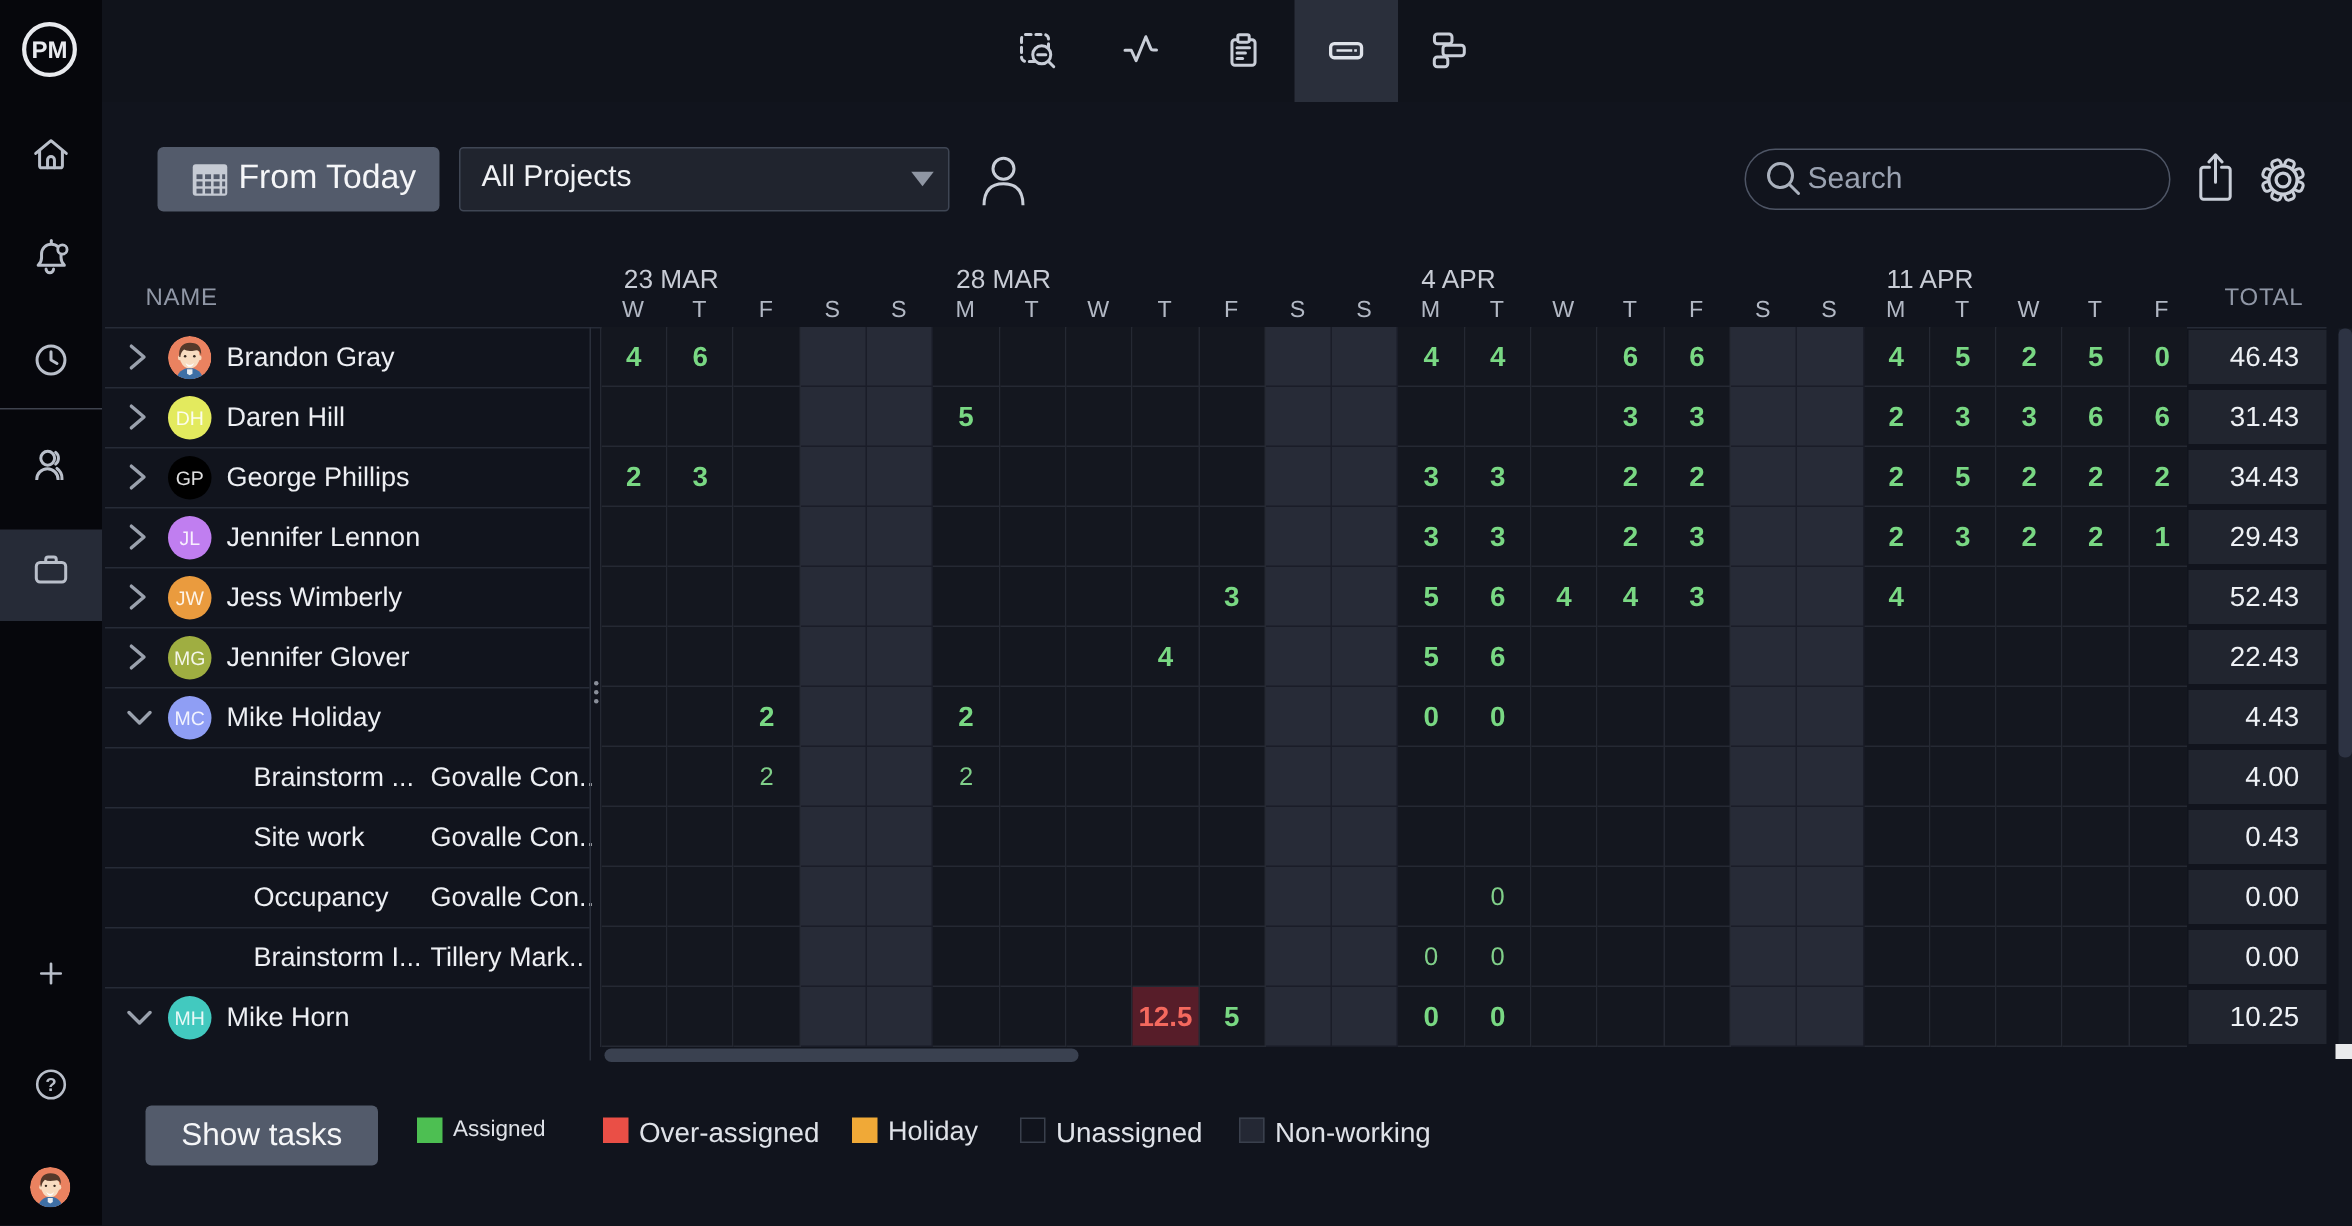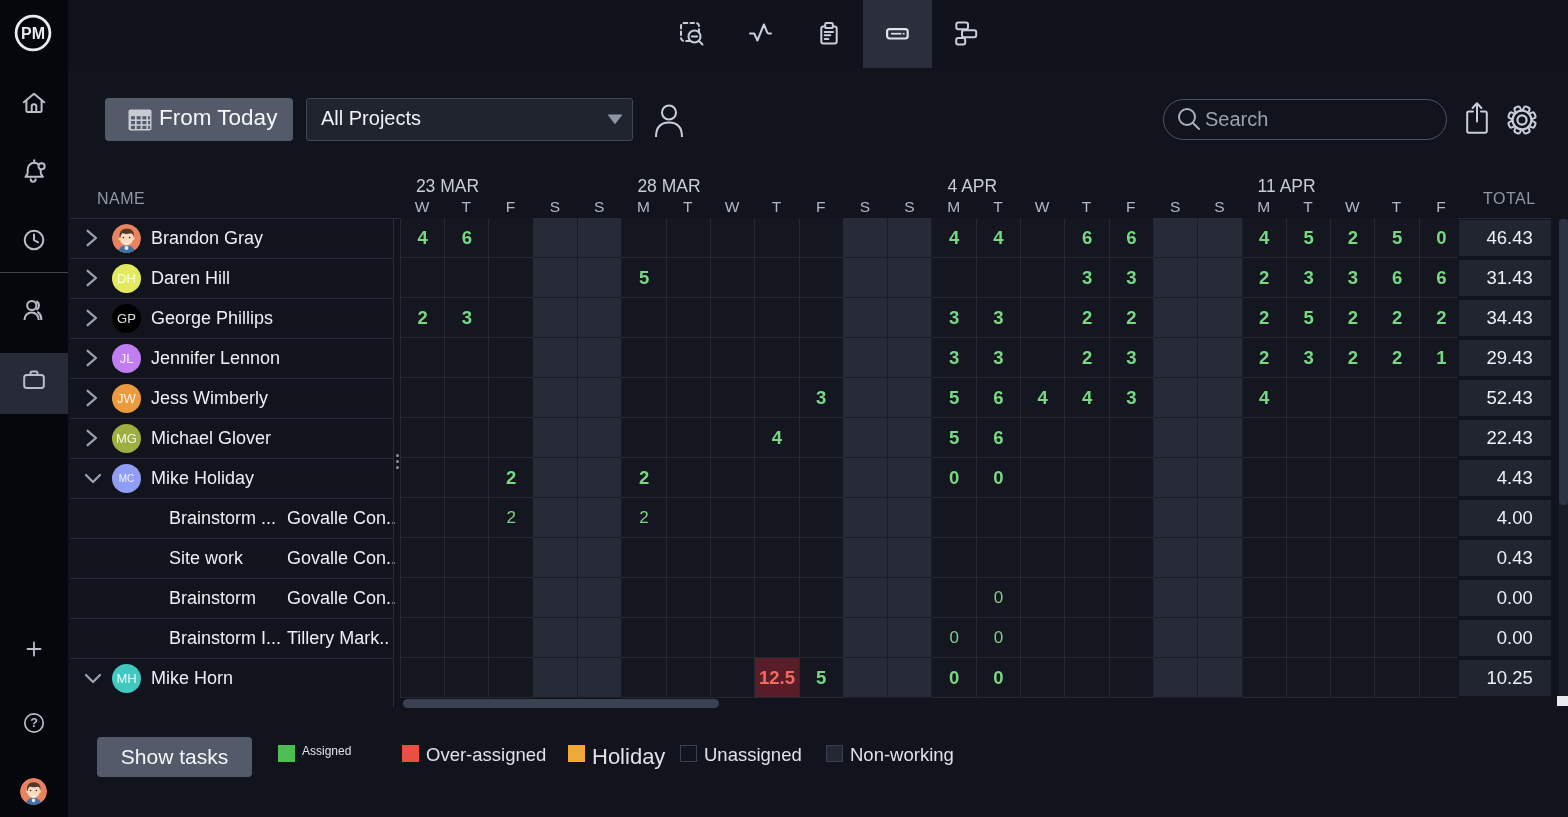--- a/index.html
+++ b/index.html
@@ -526,55 +526,55 @@
 <svg class="a" style="left:85px;top:389px" width="14" height="18" viewBox="0 0 14 18">
     <path d="M2.6 1.8 L11 9 L2.6 16.2" stroke="#9aa1ad" stroke-width="2.3" fill="none" stroke-linecap="round" stroke-linejoin="round"></path>
   </svg>
 <div class="a" style="left:112px;top:384px;width:29px;height:29px;border-radius:50%;background:#ea9b3e;color:rgba(255,255,255,.88);font-size:13px;display:flex;align-items:center;justify-content:center">JW</div>
 <div class="a nm" style="left:151px;top:388px">Jess Wimberly</div>
 <div class="sep" style="top:418px"></div>
 <svg class="a" style="left:85px;top:429px" width="14" height="18" viewBox="0 0 14 18">
     <path d="M2.6 1.8 L11 9 L2.6 16.2" stroke="#9aa1ad" stroke-width="2.3" fill="none" stroke-linecap="round" stroke-linejoin="round"></path>
   </svg>
 <div class="a" style="left:112px;top:424px;width:29px;height:29px;border-radius:50%;background:#9fae41;color:rgba(255,255,255,.88);font-size:13px;display:flex;align-items:center;justify-content:center">MG</div>
-<div class="a nm" style="left:151px;top:428px">Michael Glover</div>
+<div class="a nm" style="left:151px;top:428px">Jennifer Glover</div>
 <div class="sep" style="top:458px"></div>
 <svg class="a" style="left:84px;top:473px" width="18" height="11" viewBox="0 0 18 11">
     <path d="M2 2 L9 9 L16 2" stroke="#9aa1ad" stroke-width="2.3" fill="none" stroke-linecap="round" stroke-linejoin="round"></path>
   </svg>
-<div class="a" style="left:112px;top:464px;width:29px;height:29px;border-radius:50%;background:#8f9ef4;color:rgba(255,255,255,.88);font-size:10px;display:flex;align-items:center;justify-content:center">MC</div>
+<div class="a" style="left:112px;top:464px;width:29px;height:29px;border-radius:50%;background:#8f9ef4;color:rgba(255,255,255,.88);font-size:13px;display:flex;align-items:center;justify-content:center">MC</div>
 <div class="a nm" style="left:151px;top:468px">Mike Holiday</div>
 <div class="sep" style="top:498px"></div>
 <div class="a nm" style="left:169px;top:508px">Brainstorm ...</div>
 <div class="a nm" style="left:287px;top:508px">Govalle Con..</div>
 <div class="sep" style="top:538px"></div>
 <div class="a nm" style="left:169px;top:548px">Site work</div>
 <div class="a nm" style="left:287px;top:548px">Govalle Con..</div>
 <div class="sep" style="top:578px"></div>
-<div class="a nm" style="left:169px;top:588px">Brainstorm</div>
+<div class="a nm" style="left:169px;top:588px">Occupancy</div>
 <div class="a nm" style="left:287px;top:588px">Govalle Con..</div>
 <div class="sep" style="top:618px"></div>
 <div class="a nm" style="left:169px;top:628px">Brainstorm I...</div>
 <div class="a nm" style="left:287px;top:628px">Tillery Mark..</div>
 <div class="sep" style="top:658px"></div>
 <svg class="a" style="left:84px;top:673px" width="18" height="11" viewBox="0 0 18 11">
     <path d="M2 2 L9 9 L16 2" stroke="#9aa1ad" stroke-width="2.3" fill="none" stroke-linecap="round" stroke-linejoin="round"></path>
   </svg>
 <div class="a" style="left:112px;top:664px;width:29px;height:29px;border-radius:50%;background:#42c9bf;color:rgba(255,255,255,.88);font-size:13px;display:flex;align-items:center;justify-content:center">MH</div>
 <div class="a nm" style="left:151px;top:668px">Mike Horn</div>
 <div class="a" style="left:392.5px;top:218px;width:1px;height:489px;background:#2a2f3b"></div>
 <div class="a" style="left:396px;top:454px;width:3px;height:3px;border-radius:50%;background:#8a8f9a"></div>
 <div class="a" style="left:396px;top:460px;width:3px;height:3px;border-radius:50%;background:#8a8f9a"></div>
 <div class="a" style="left:396px;top:466px;width:3px;height:3px;border-radius:50%;background:#8a8f9a"></div>
 <div class="a" style="left:403px;top:698.5px;width:316px;height:9px;background:#3a4150;border-radius:4.5px"></div>
 <div class="a" style="left:1559px;top:219px;width:9px;height:478px;background:#191d27"></div>
 <div class="a" style="left:1559px;top:219px;width:9px;height:286px;background:#2d3343;border-radius:4px"></div>
 <div class="a" style="left:1557px;top:696px;width:11px;height:10px;background:#e9eaec"></div>
 <div class="a" style="left:97px;top:737px;width:155px;height:40px;background:#535b6b;border-radius:4px;display:flex;align-items:center;justify-content:center;font-size:21px;color:#f5f6f8">Show tasks</div>
 <div class="a" style="left:278px;top:745px;width:17px;height:17px;background:#4dbf52;"></div>
-<div class="a" style="left:302px;top:744px;font-size:12px;color:#dfe2e8">Assigned</div>
+<div class="a" style="left:302px;top:744px;font-size:15px;color:#dfe2e8">Assigned</div>
 <div class="a" style="left:402px;top:745px;width:17px;height:17px;background:#ea4f46;"></div>
 <div class="a" style="left:426px;top:744px;font-size:18.5px;color:#dfe2e8">Over-assigned</div>
 <div class="a" style="left:568px;top:745px;width:17px;height:17px;background:#f0a937;"></div>
-<div class="a" style="left:592px;top:744px;font-size:22px;color:#dfe2e8">Holiday</div>
+<div class="a" style="left:592px;top:744px;font-size:18px;color:#dfe2e8">Holiday</div>
 <div class="a" style="left:680px;top:745px;width:17px;height:17px;border:1.5px solid #3a404d;box-sizing:border-box;"></div>
 <div class="a" style="left:704px;top:744px;font-size:18.5px;color:#dfe2e8">Unassigned</div>
 <div class="a" style="left:826px;top:745px;width:17px;height:17px;background:#242834;border:1.5px solid #3a404d;box-sizing:border-box;"></div>
 <div class="a" style="left:850px;top:744px;font-size:18.5px;color:#dfe2e8">Non-working</div>
 </body></html>

